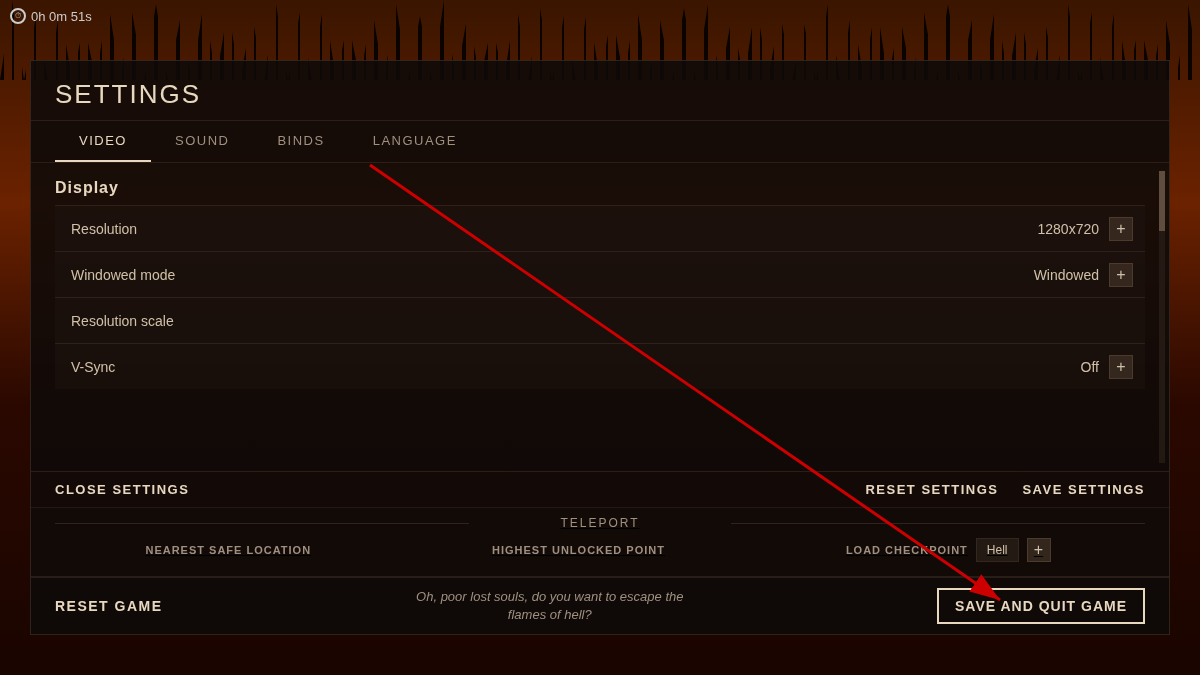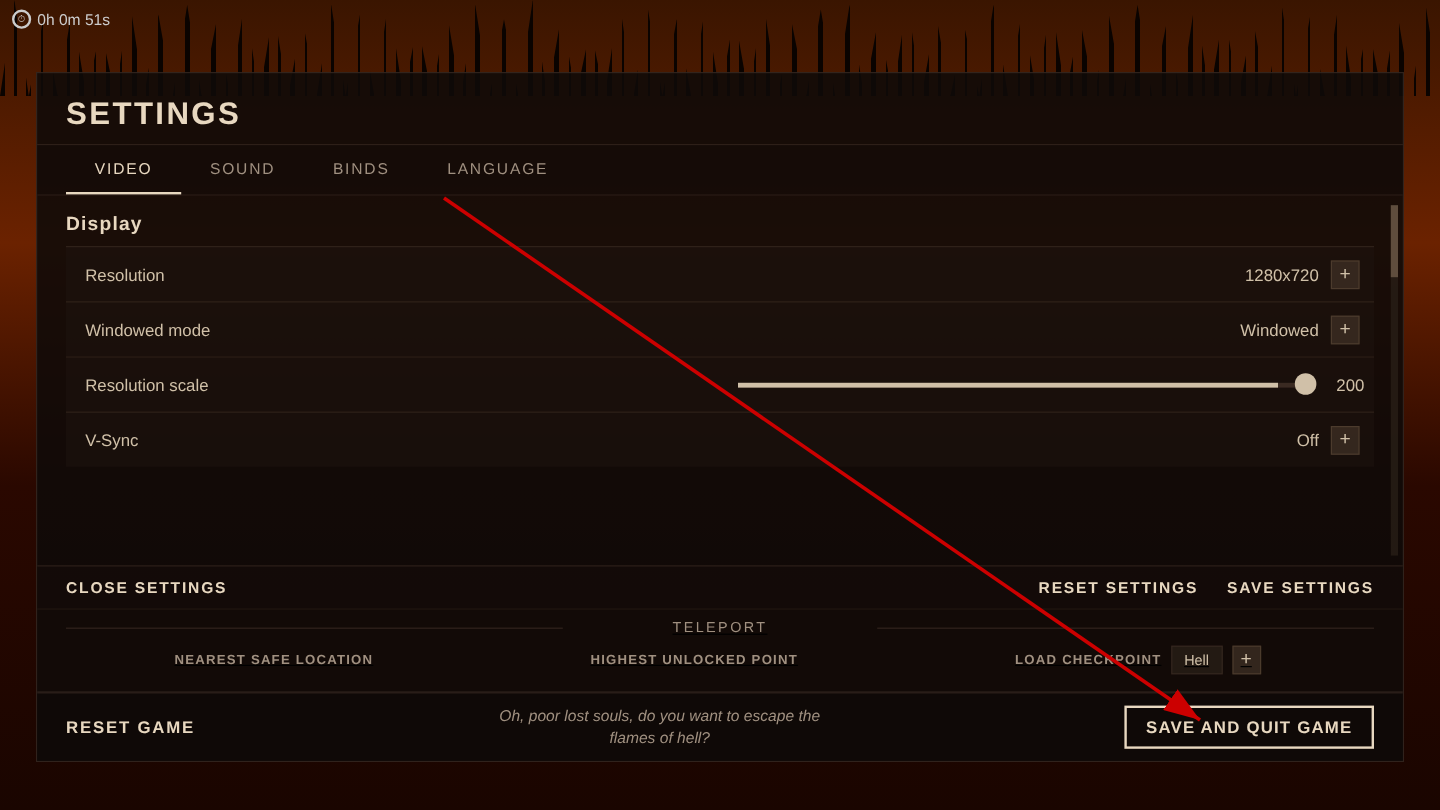--- a/index.html
+++ b/index.html
@@ -86,21 +86,21 @@
       background: rgba(15, 10, 8, 0.88);
       border: 1px solid rgba(80, 60, 50, 0.5);
       z-index: 5;
       display: flex;
       flex-direction: column;
     }
 
     .settings-title {
       padding: 18px 24px 10px;
       font-size: 26px;
-      font-weight: bold;
+      font-weight: normal;
       color: #e8d8c0;
       letter-spacing: 2px;
       text-transform: uppercase;
       border-bottom: 1px solid rgba(80,60,50,0.4);
     }
 
     
     .tabs {
       display: flex;
       gap: 0;
@@ -420,27 +420,20 @@
     <div class="setting-row">
       <div class="setting-label">Windowed mode</div>
       <div class="setting-value">
         <span>Windowed</span>
         <div class="plus-btn">+</div>
       </div>
     </div>
 
     <div class="setting-row">
       <div class="setting-label">Resolution scale</div>
-      <div class="slider-container">
-        <div class="slider-track">
-          <div class="slider-fill"></div>
-          <div class="slider-thumb"></div>
-        </div>
-        <div class="slider-value">200</div>
-      </div>
     </div>
 
     <div class="setting-row">
       <div class="setting-label">V-Sync</div>
       <div class="setting-value">
         <span>Off</span>
         <div class="plus-btn">+</div>
       </div>
     </div>
 

